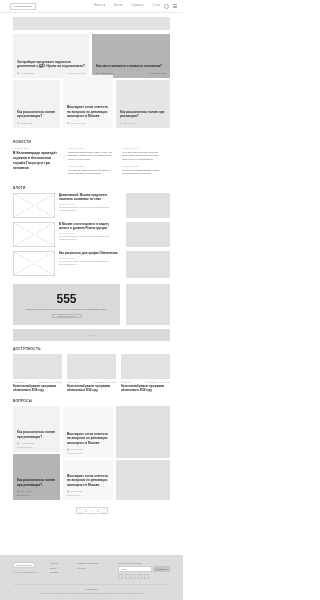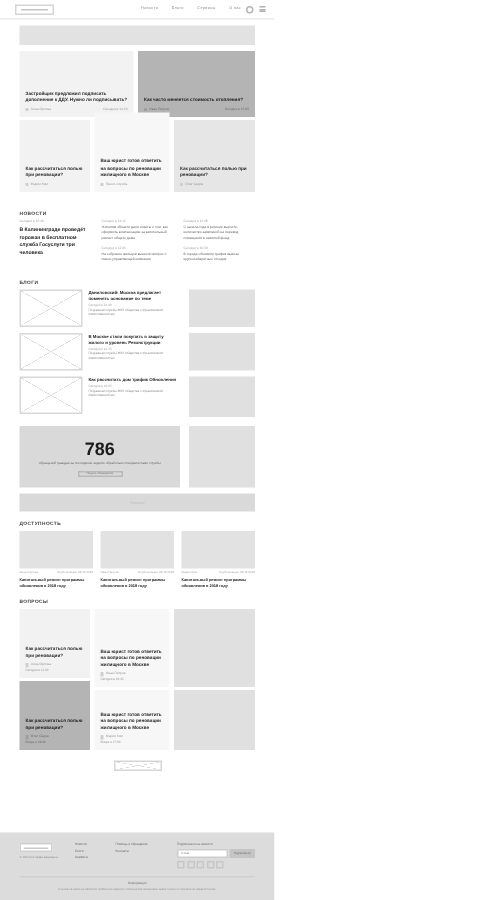--- a/index.html
+++ b/index.html
@@ -307,21 +307,21 @@
     </div>
     <div class="blogside">
       <div class="sidebox" style="height:25px;"></div>
       <div class="sidebox" style="height:25px;"></div>
       <div class="sidebox" style="height:27px;"></div>
     </div>
   </div>
 
   <div class="counterwrap">
     <div class="counter">
-      <div class="num">786</div>
+      <div class="num">555</div>
       <div class="cap">обращений граждан за последнюю неделю обработано специалистами службы</div>
       <div class="btn">Подать обращение</div>
     </div>
     <div class="counterside"></div>
   </div>
 
   <div class="wideban">
     <span>Реклама</span>
   </div>
 

